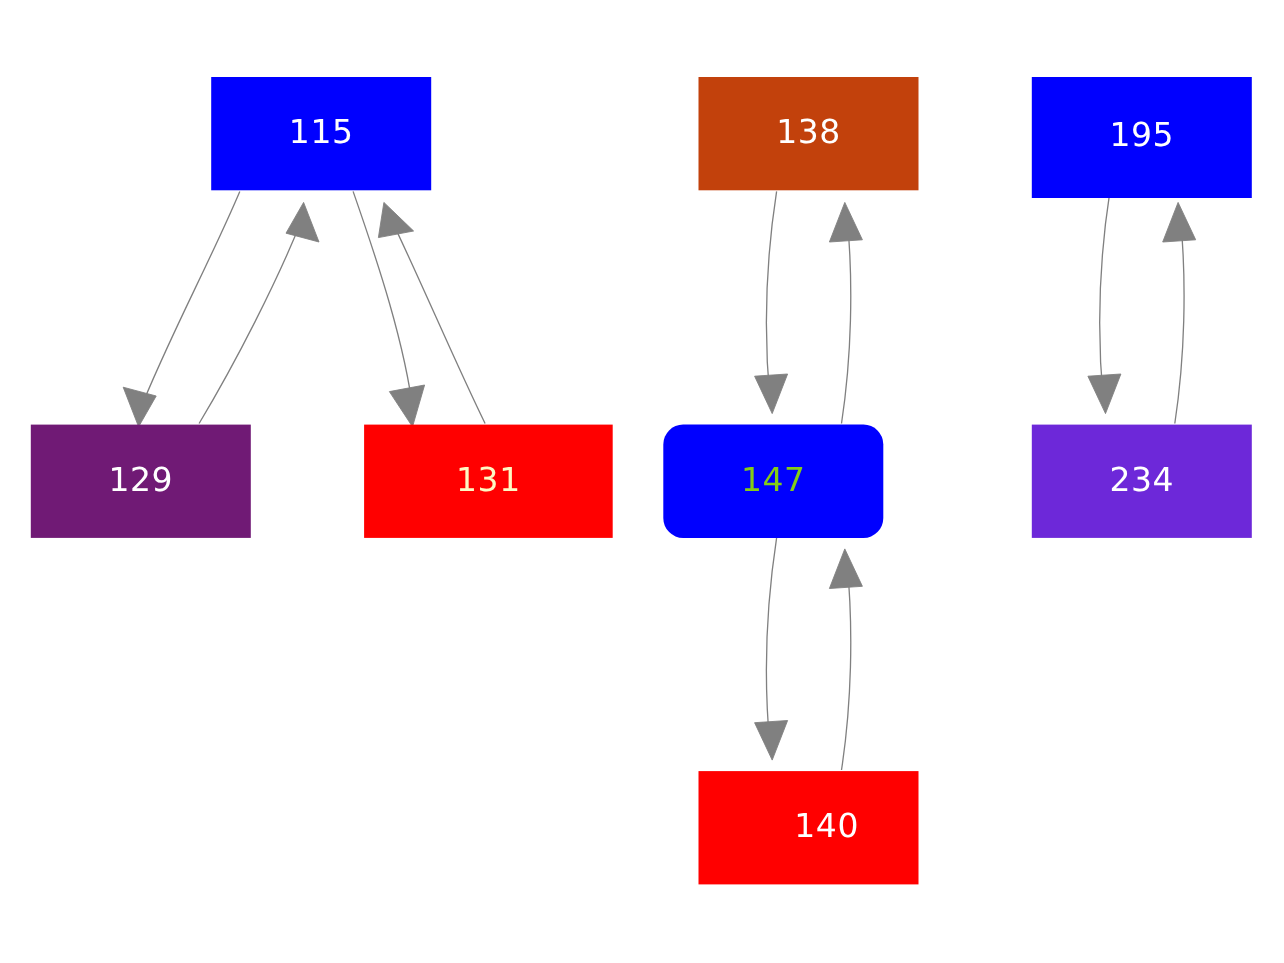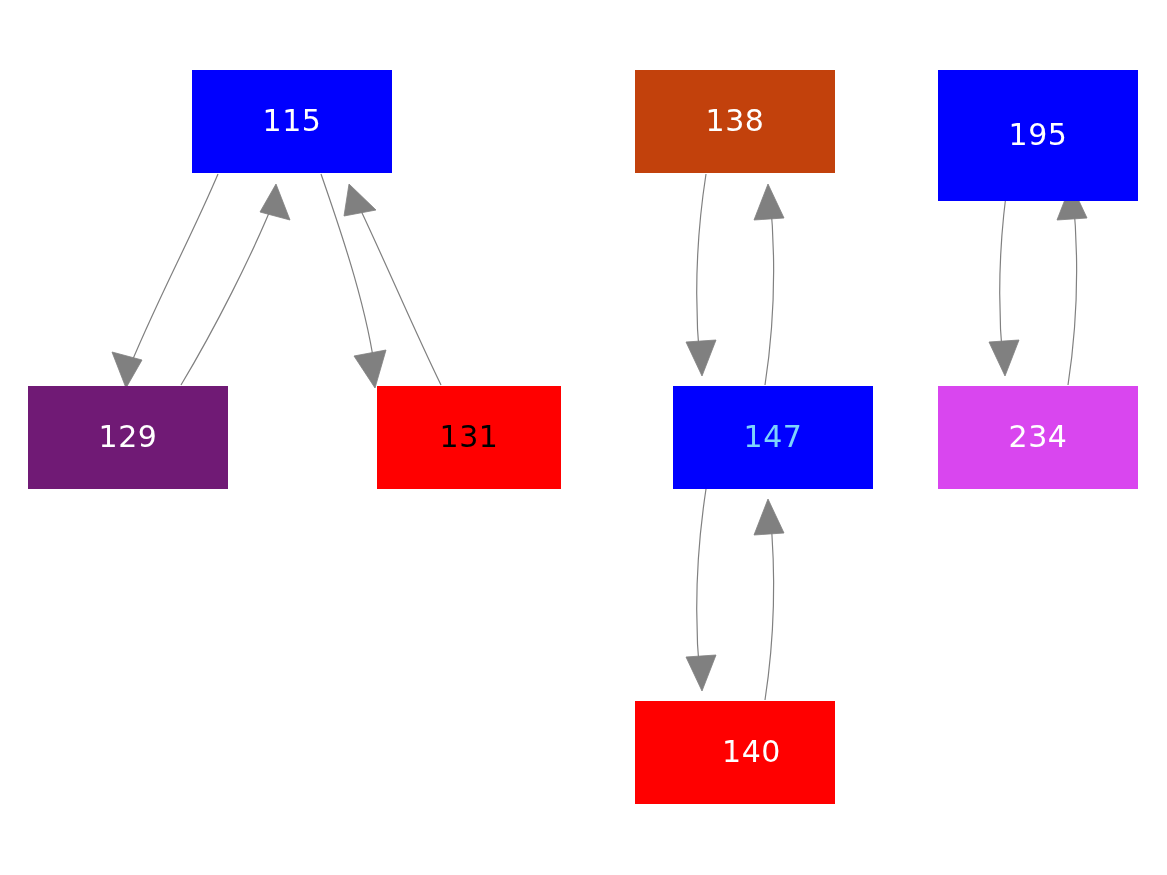--- a/index.html
+++ b/index.html
@@ -94,32 +94,32 @@
       <polygon class="edge-head" points="1071,184 1087,218 1057,220"></polygon>
     </g>
   </svg>
 
   <div class="graph-node" style="left: 180px; top: 70px; width: 200px; height: 103px; background: rgb(0, 0, 255); color: rgb(255, 255, 255); margin-left: 12px;">
     <span class="node-label">115</span>
   </div>
   <div class="graph-node" style="left: 28px; top: 386px; width: 200px; height: 103px; background: #701a75; color: rgb(255, 255, 255);">
     <span class="node-label">129</span>
   </div>
-  <div class="graph-node" style="left: 331px; top: 386px; width: 184px; height: 103px; background: rgb(255, 0, 0); color: #000000; margin-left: 46px;">
+  <div class="graph-node" style="left: 331px; top: 386px; width: 226px; height: 103px; background: rgb(255, 0, 0); color: #fef9c3;">
     <span class="node-label">131</span>
   </div>
   <div class="graph-node" style="left: 635px; top: 70px; width: 200px; height: 103px; background: #c2410c; color: rgb(255, 255, 255);">
     <span class="node-label">138</span>
   </div>
-  <div class="graph-node" style="left: 673px; top: 386px; width: 200px; height: 103px; background: rgb(0, 0, 255); color: #7dd3fc;">
+  <div class="graph-node" style="left: 603px; top: 386px; width: 200px; height: 103px; background: rgb(0, 0, 255); color: #84cc16; border-radius: 18px;">
     <span class="node-label">147</span>
   </div>
   <div class="graph-node" style="left: 635px; top: 701px; width: 200px; height: 103px; background: rgb(255, 0, 0); color: rgb(255, 255, 255); padding-left: 33px;">
     <span class="node-label">140</span>
   </div>
-  <div class="graph-node" style="left: 938px; top: 70px; width: 200px; height: 131px; background: rgb(0, 0, 255); color: rgb(255, 255, 255);">
+  <div class="graph-node" style="left: 938px; top: 70px; width: 200px; height: 110px; background: rgb(0, 0, 255); color: rgb(255, 255, 255);">
     <span class="node-label">195</span>
   </div>
-  <div class="graph-node" style="left: 938px; top: 386px; width: 200px; height: 103px; background: #d946ef; color: rgb(255, 255, 255);">
+  <div class="graph-node" style="left: 938px; top: 386px; width: 200px; height: 103px; background: #6d28d9; color: rgb(255, 255, 255);">
     <span class="node-label">234</span>
   </div>
 
 </div>
 
 </body></html>

